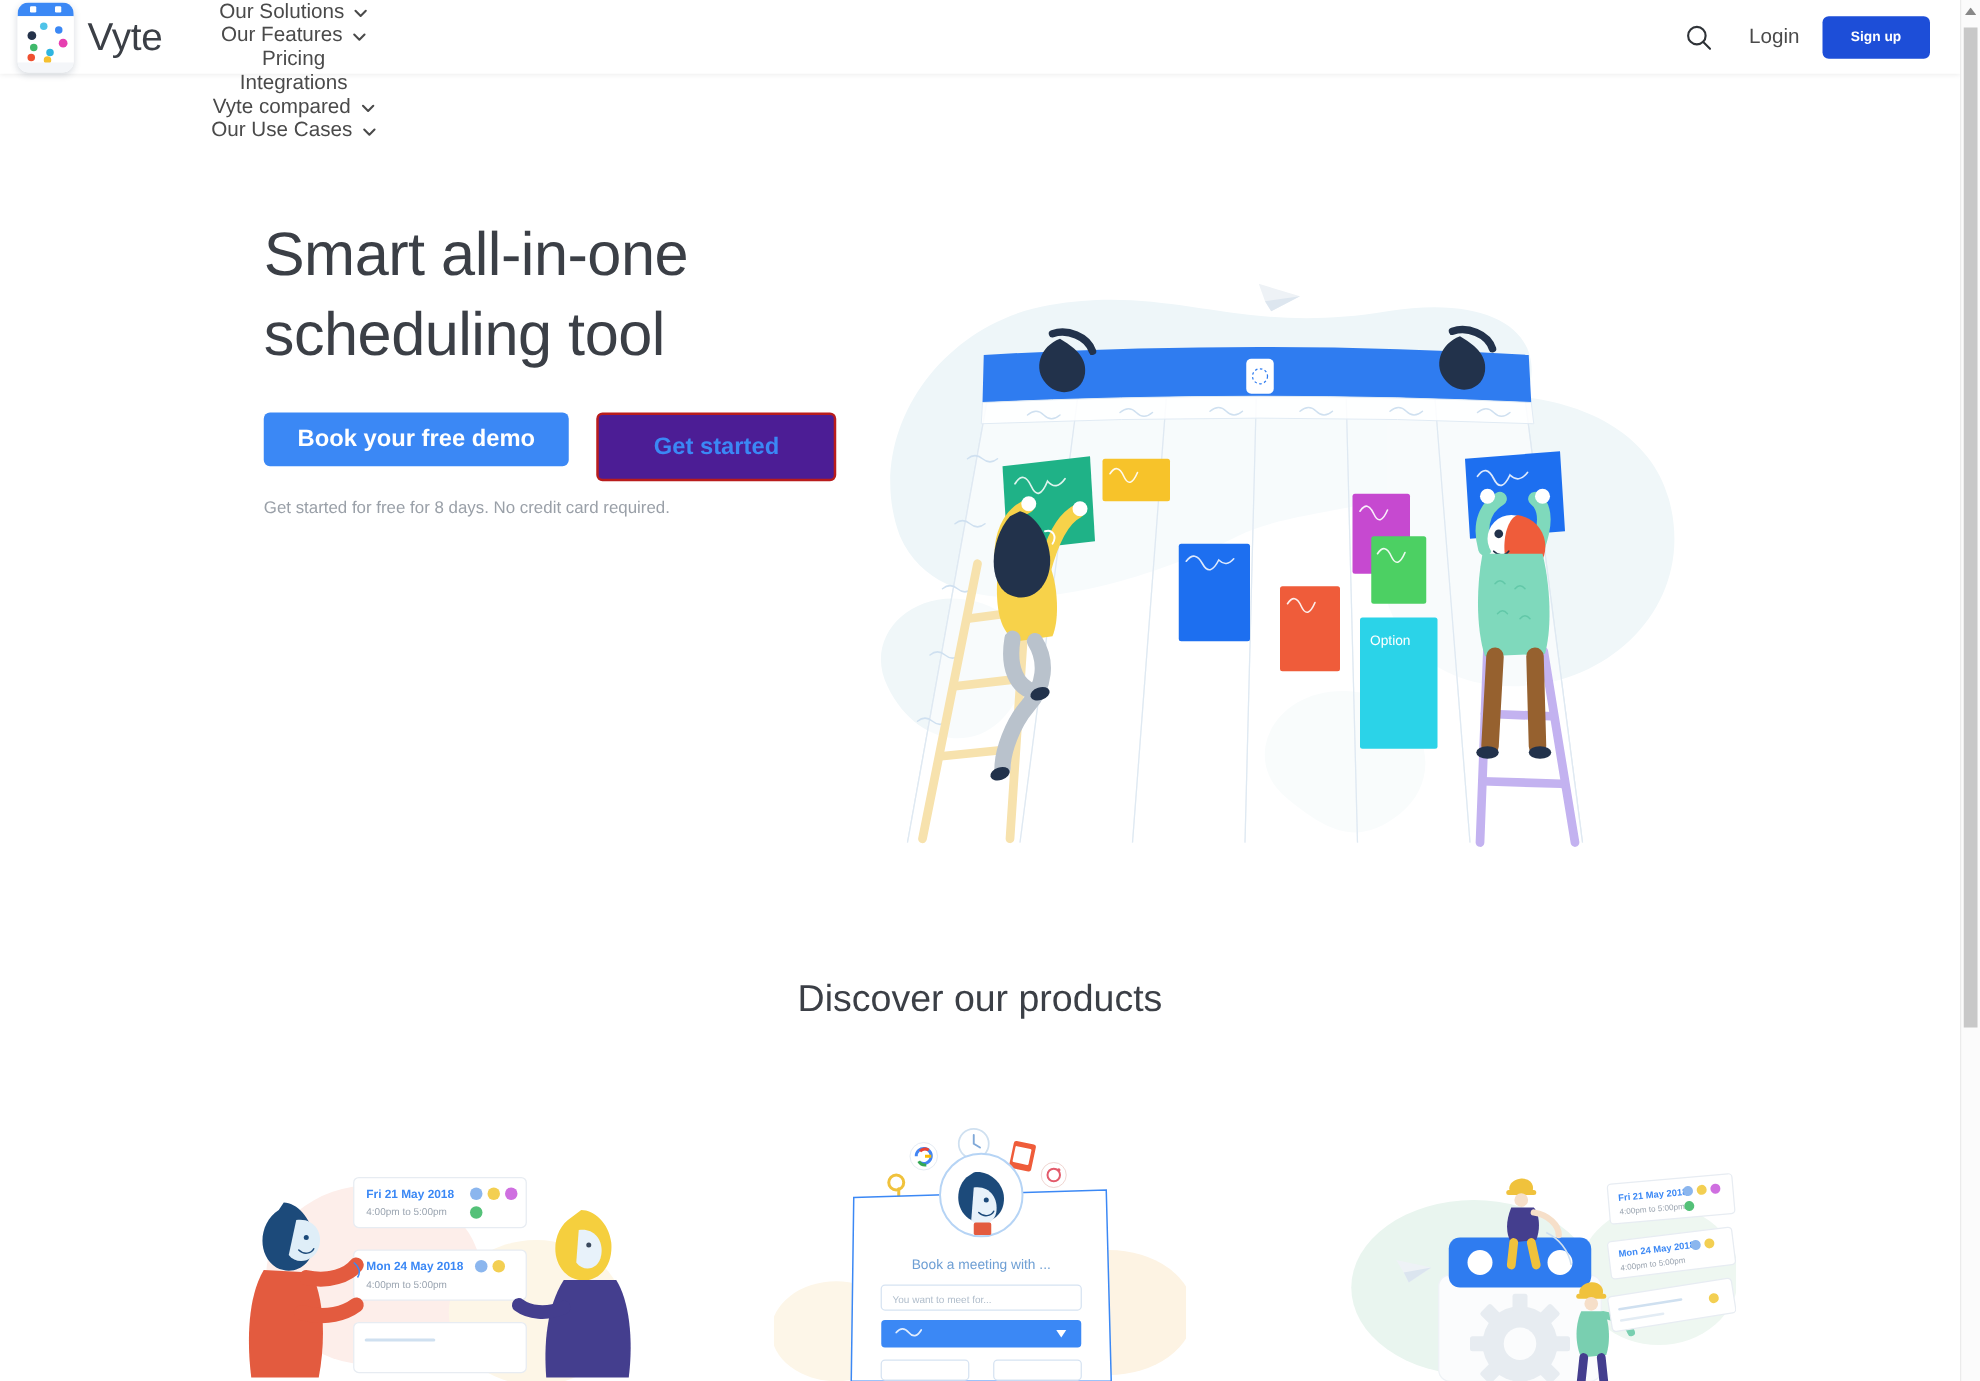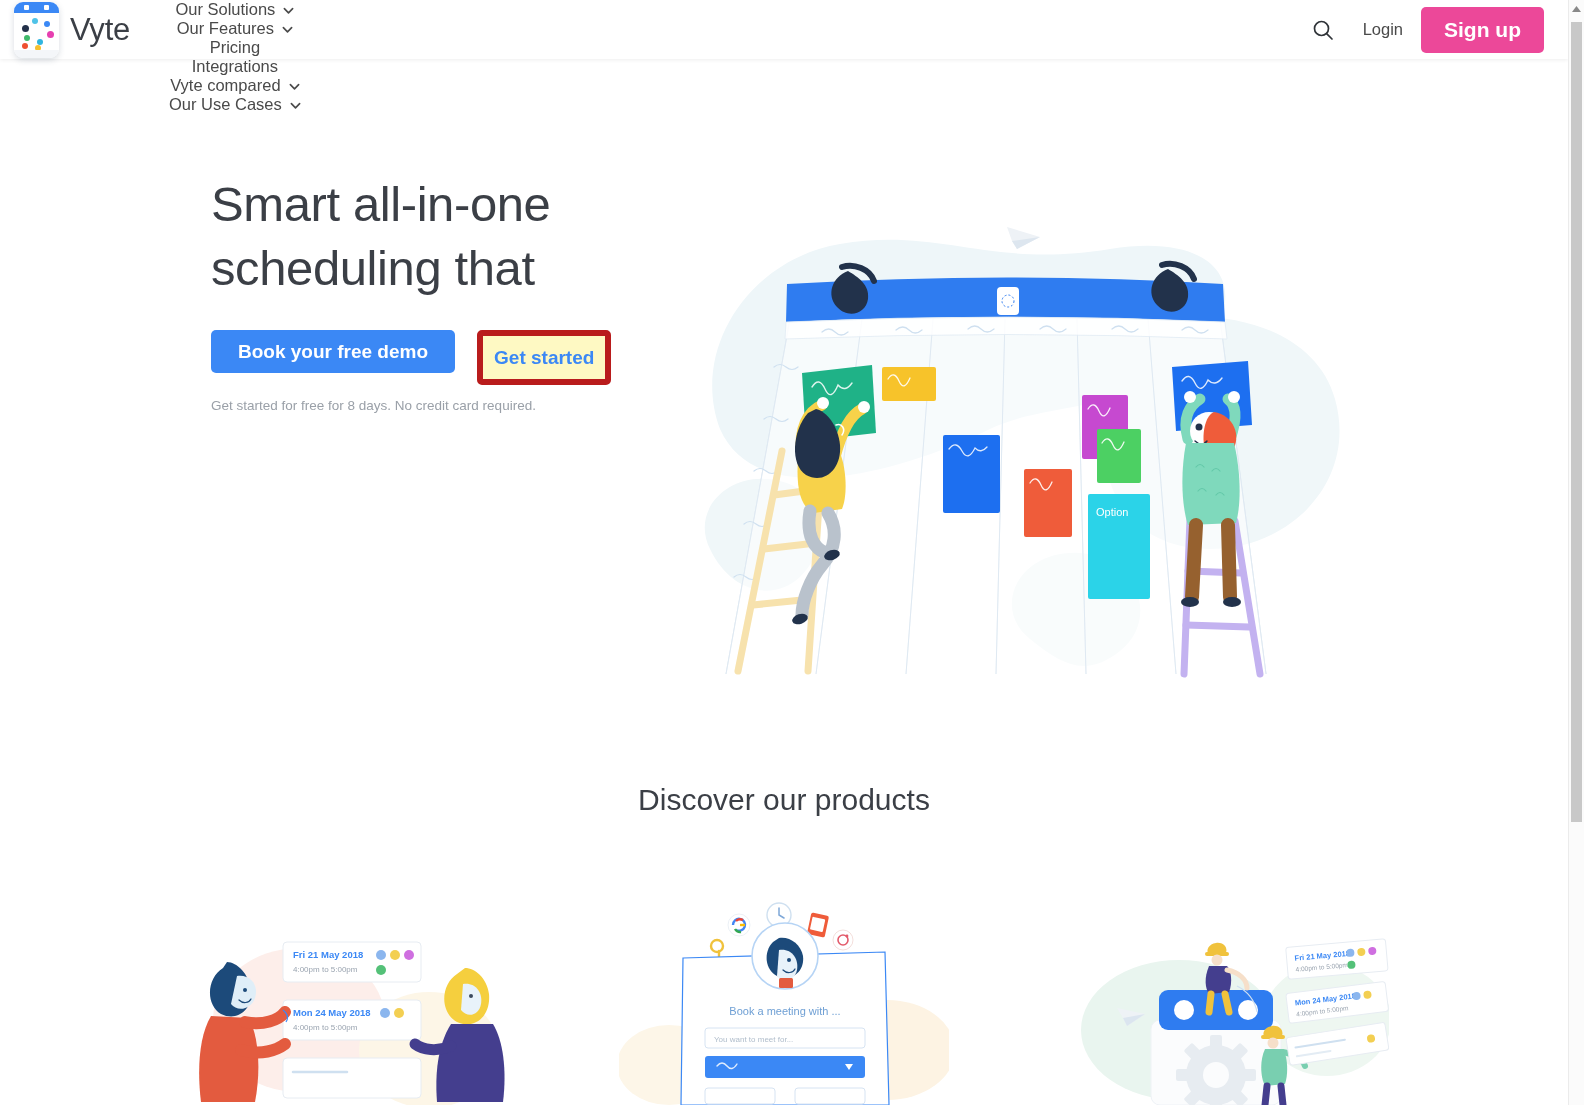--- a/index.html
+++ b/index.html
@@ -130,23 +130,23 @@
     border-radius: 50%;
   }
   .login-link {
     font-size: 16.5px;
     color: #4a4a4a;
     padding: 0 18px;
     cursor: pointer;
     white-space: nowrap;
   }
   .signup-btn {
-    background: #ec4899;
+    background: #1d4ed8;
     color: #ffffff;
-    font-size: 21px;
+    font-size: 11px;
     font-weight: bold;
     border: none;
     border-radius: 5px;
     padding: 11px 23px;
     cursor: pointer;
     font-family: inherit;
     white-space: nowrap;
   }
 
   
@@ -189,27 +189,27 @@
     font-weight: bold;
     border: none;
     border-radius: 5px;
     padding: 0 27px;
     height: 43px;
     cursor: pointer;
     font-family: inherit;
     white-space: nowrap;
   }
   .btn-outline {
-    background: #fef9c3;
+    background: #4c1d95;
     color: #3b88f5;
     font-size: 19px;
     font-weight: bold;
-    border: 6px solid #b91c1c;
+    border: 2px solid #b91c1c;
     border-radius: 5px;
-    padding: 0 11px;
+    padding: 0 44px;
     height: 55px;
     cursor: pointer;
     font-family: inherit;
     white-space: nowrap;
   }
   .hero-note {
     margin-top: 13px;
     font-size: 13.5px;
     color: #9aa0a8;
   }
@@ -360,21 +360,21 @@
         <button class="signup-btn">Sign up</button>
       </div>
 
     </header>
 
     <section class="hero">
 
       <div class="hero-copy">
         <h1 class="hero-title">
           <span>Smart all-in-one</span><br>
-          <span>scheduling that</span>
+          <span>scheduling tool</span>
         </h1>
         <div class="hero-ctas">
           <button class="btn-primary">Book your free demo</button>
           <button class="btn-outline">Get started</button>
         </div>
         <p class="hero-note">Get started for free for 8 days. No credit card required.</p>
       </div>
 
       <div class="hero-art">
         <svg viewBox="0 0 660 460" xmlns="http://www.w3.org/2000/svg">

